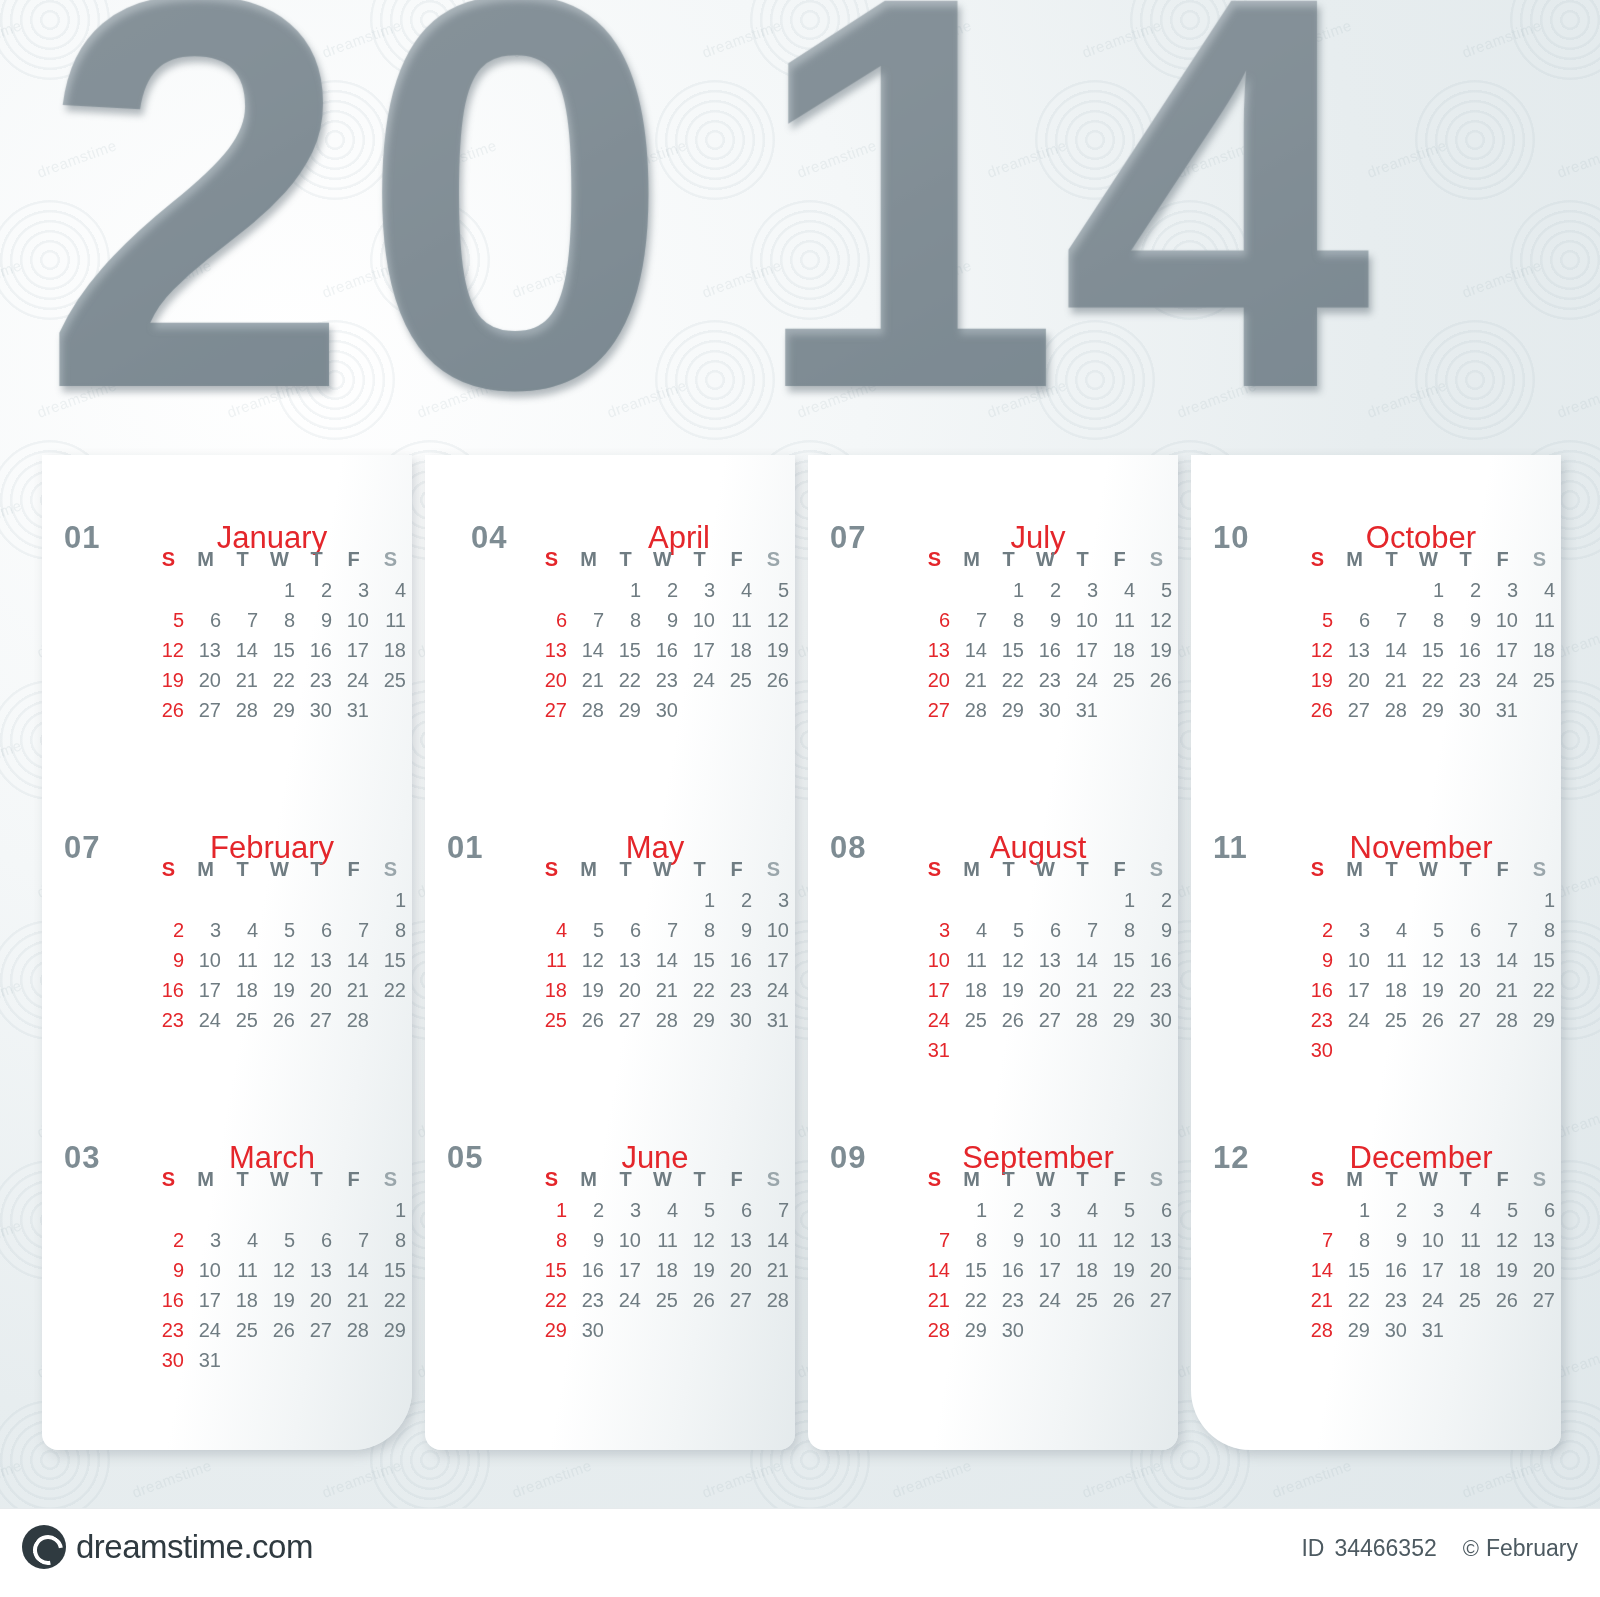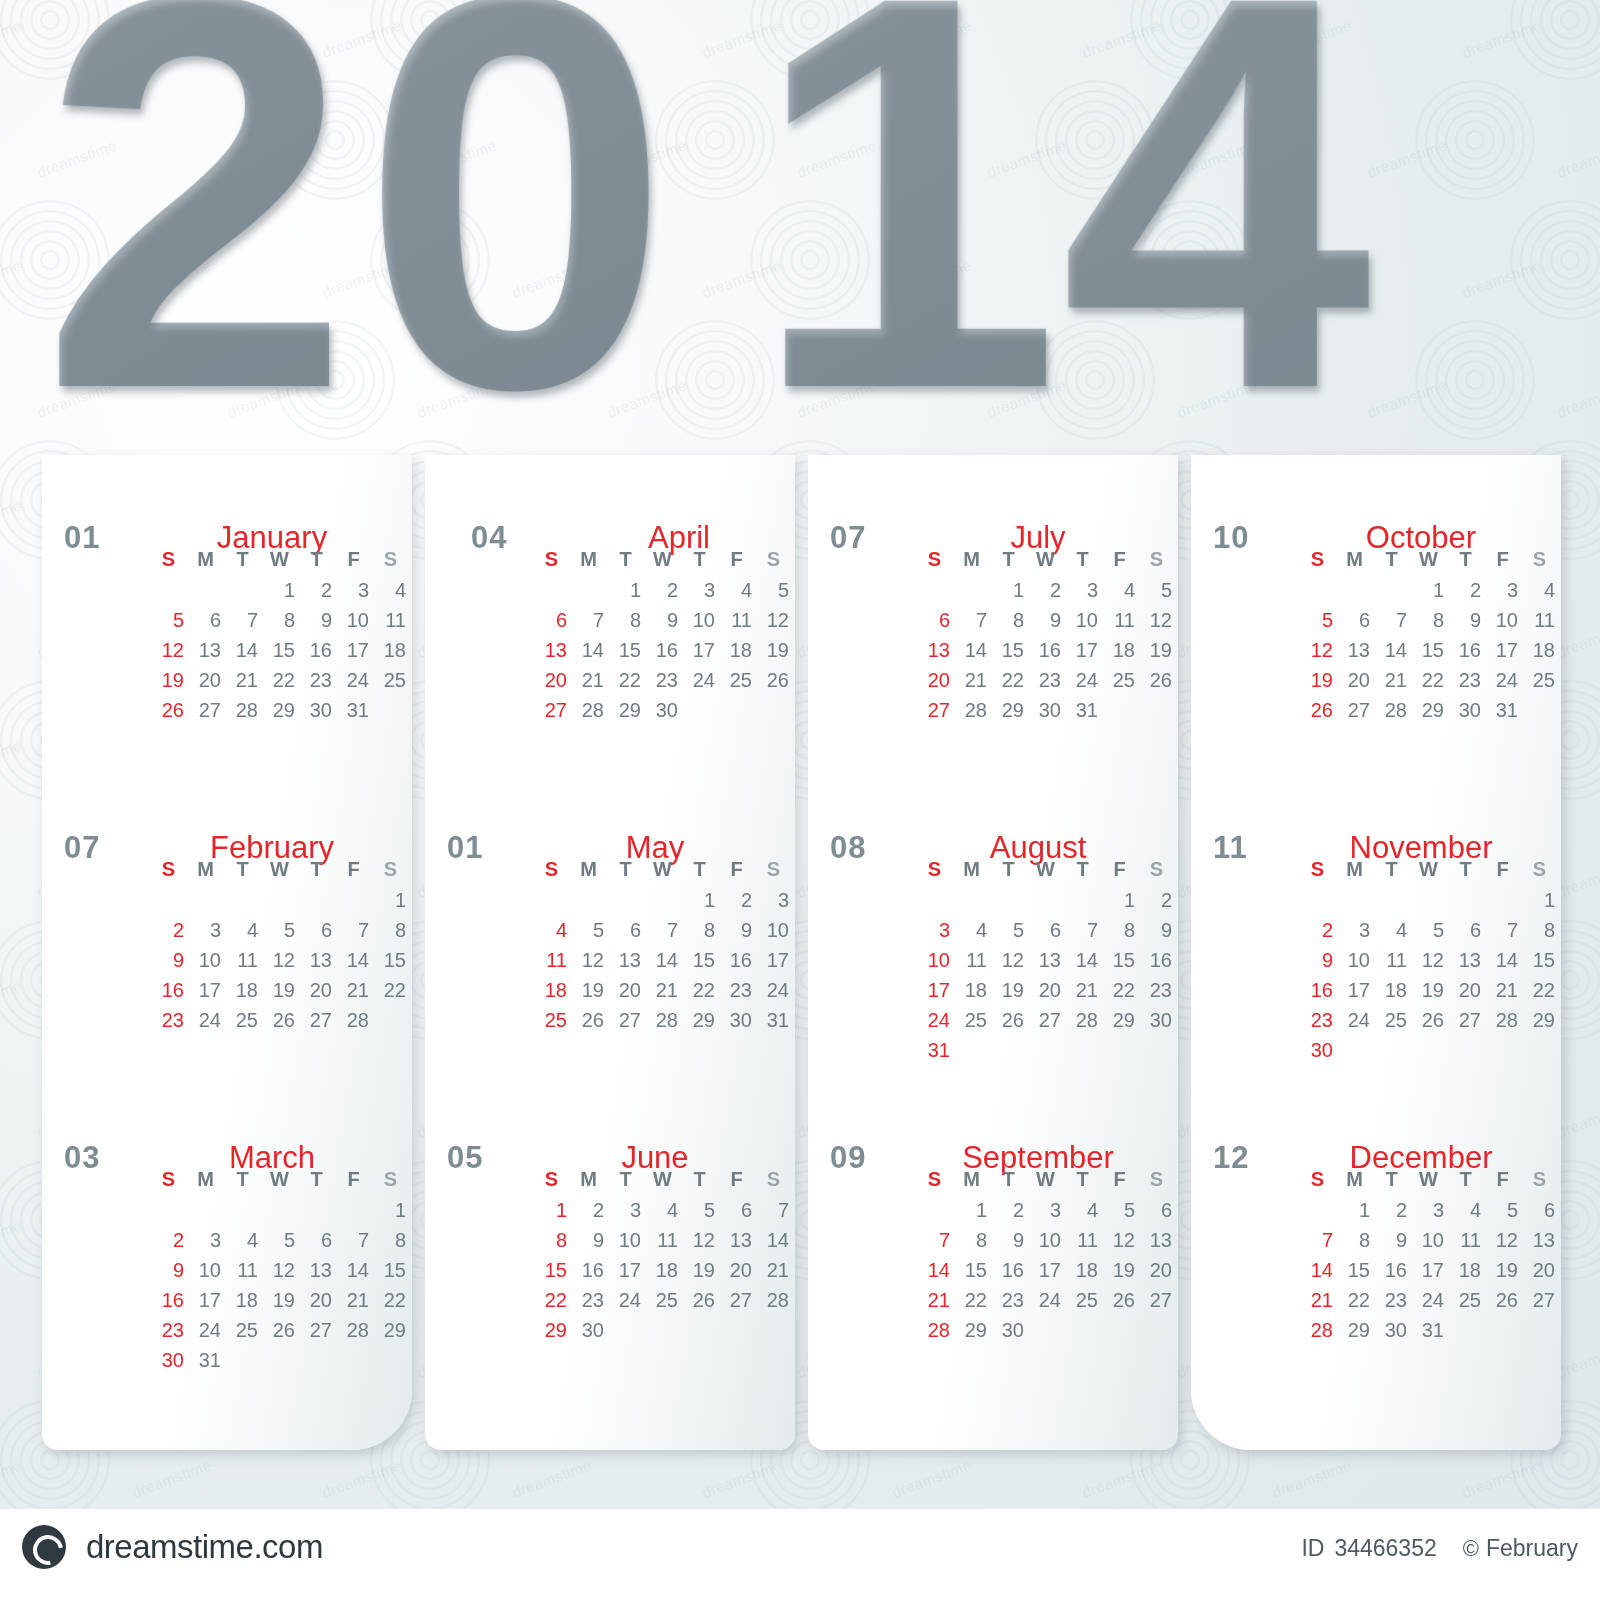--- a/index.html
+++ b/index.html
@@ -163,21 +163,21 @@
     height: 88px;
     background: #ffffff;
     border-top: 1px solid #e6eaec;
   }
   #dtLogo {
     position: absolute;
     left: 22px;
     top: 16px;
     display: flex;
     align-items: center;
-    gap: 20px;
+    gap: 10px;
   }
   #dtLogo .mark {
     width: 44px; height: 44px;
     border-radius: 50%;
     background: #2f3a40;
     position: relative;
   }
   #dtLogo .mark::after {
     content: "";
     position: absolute;

